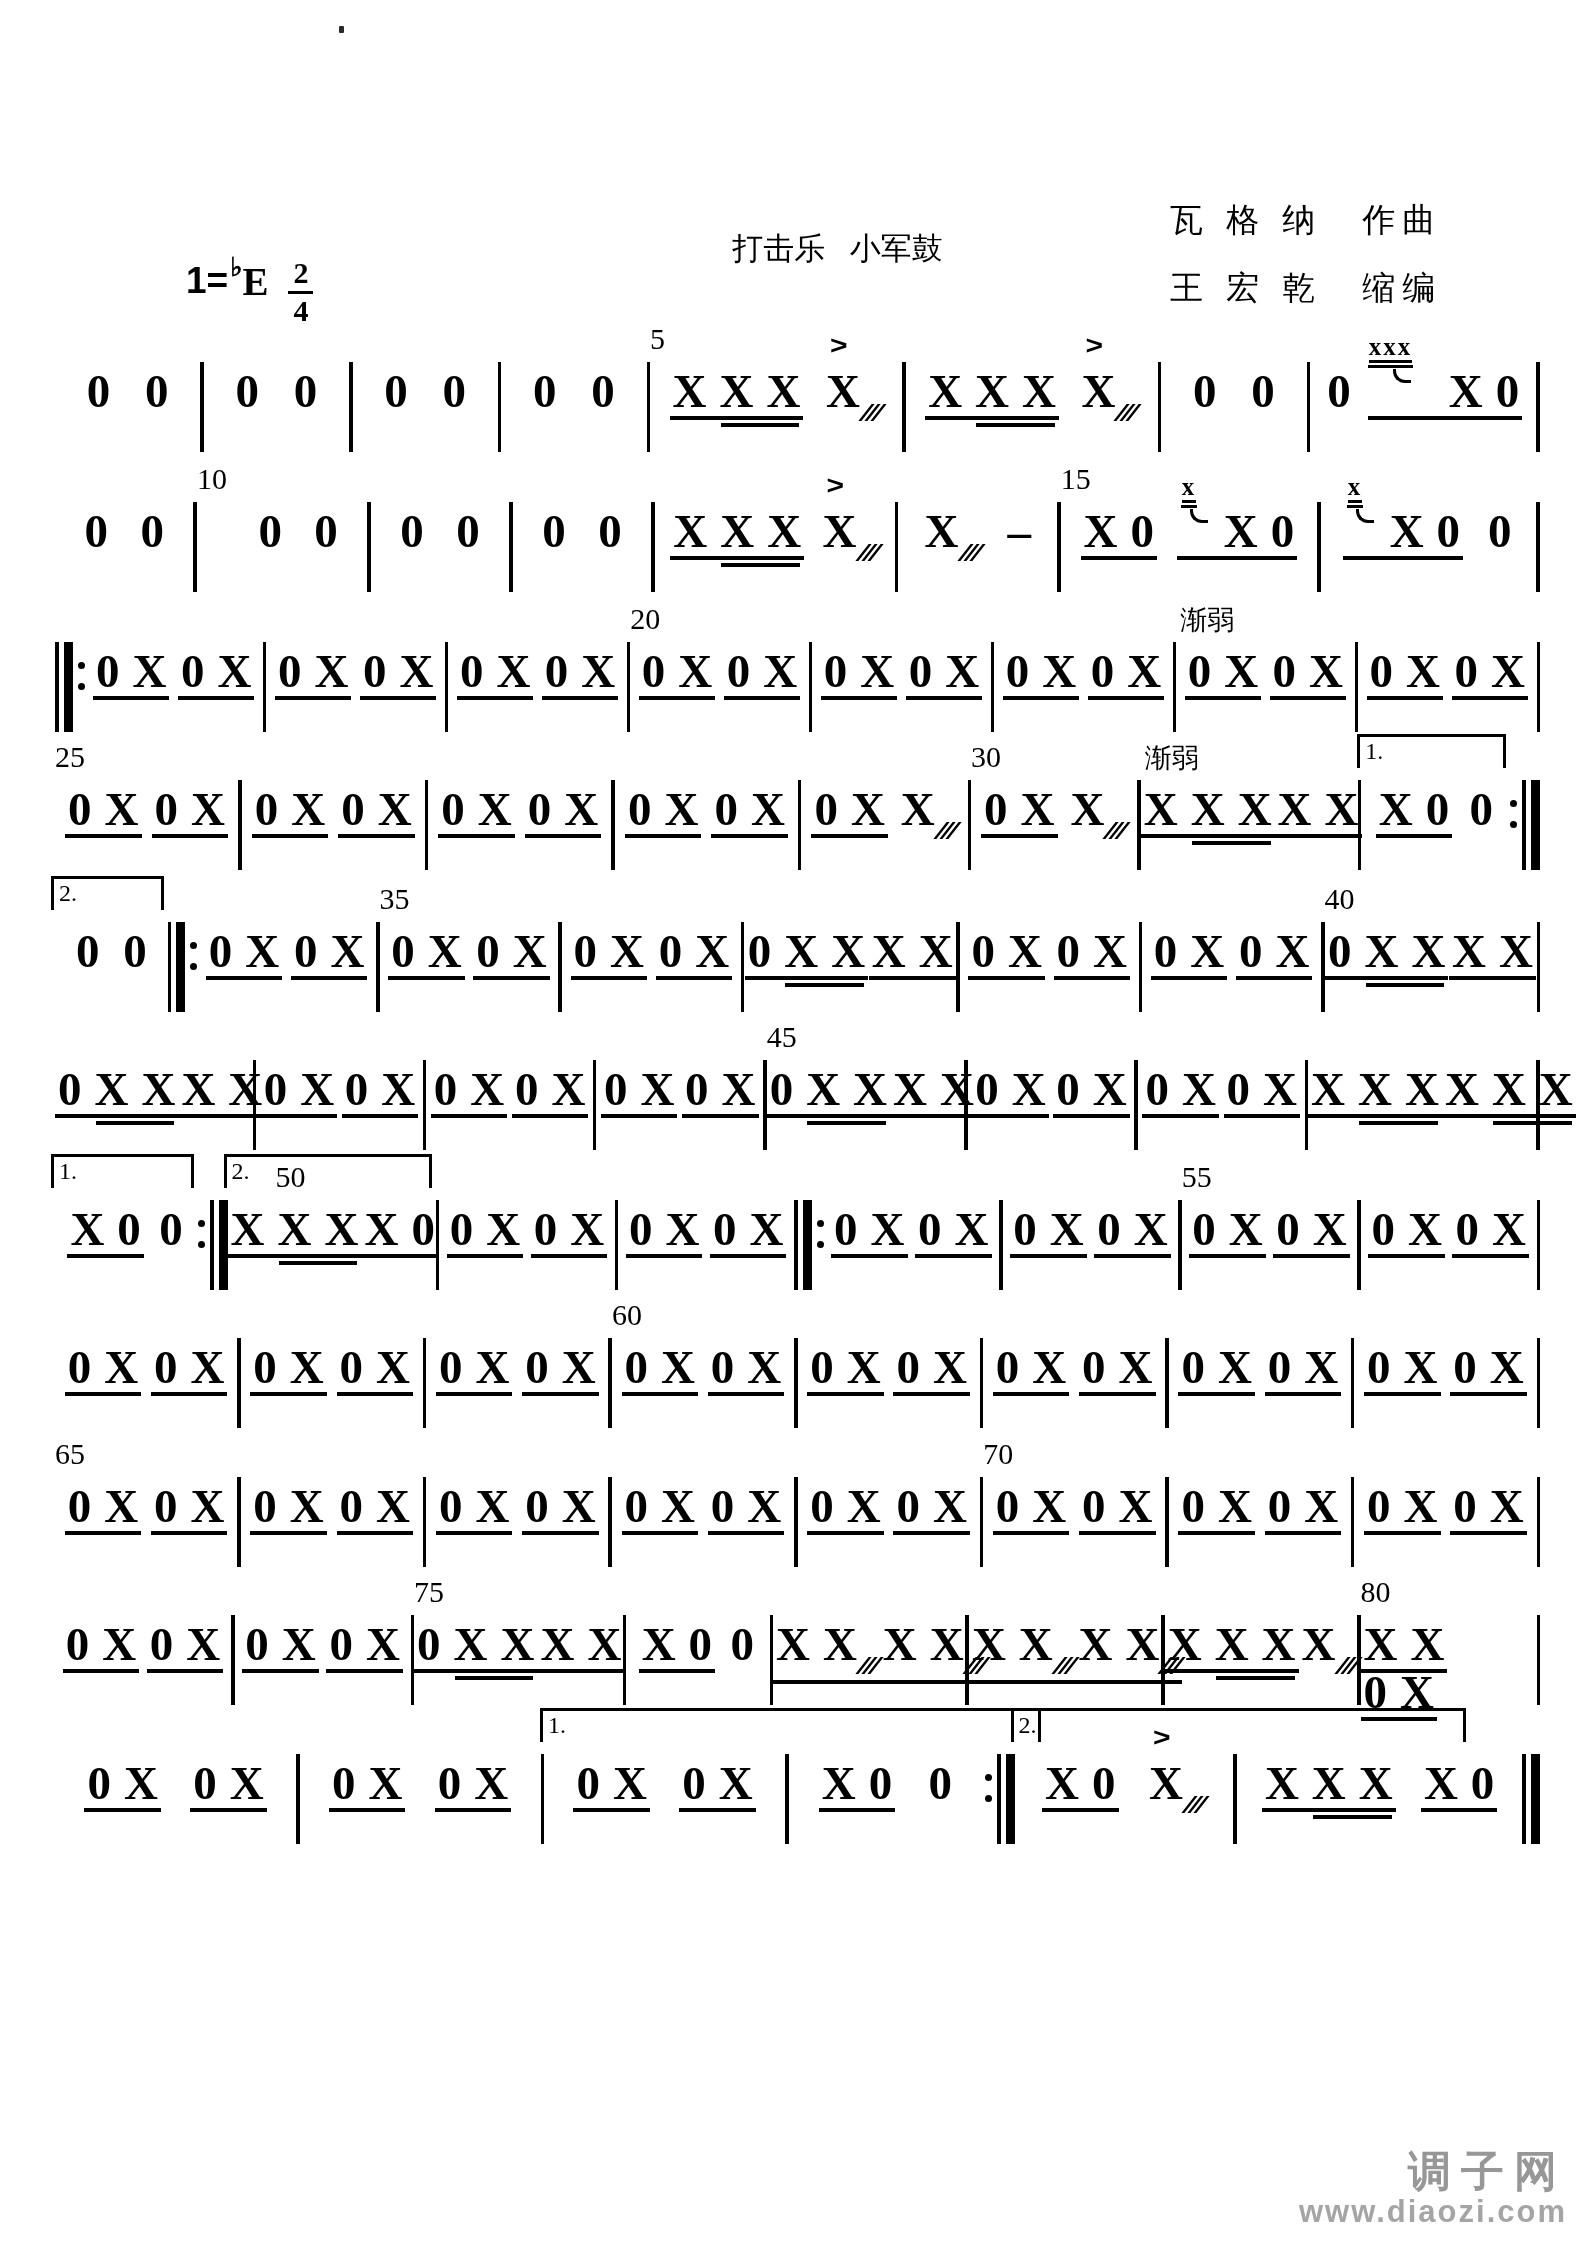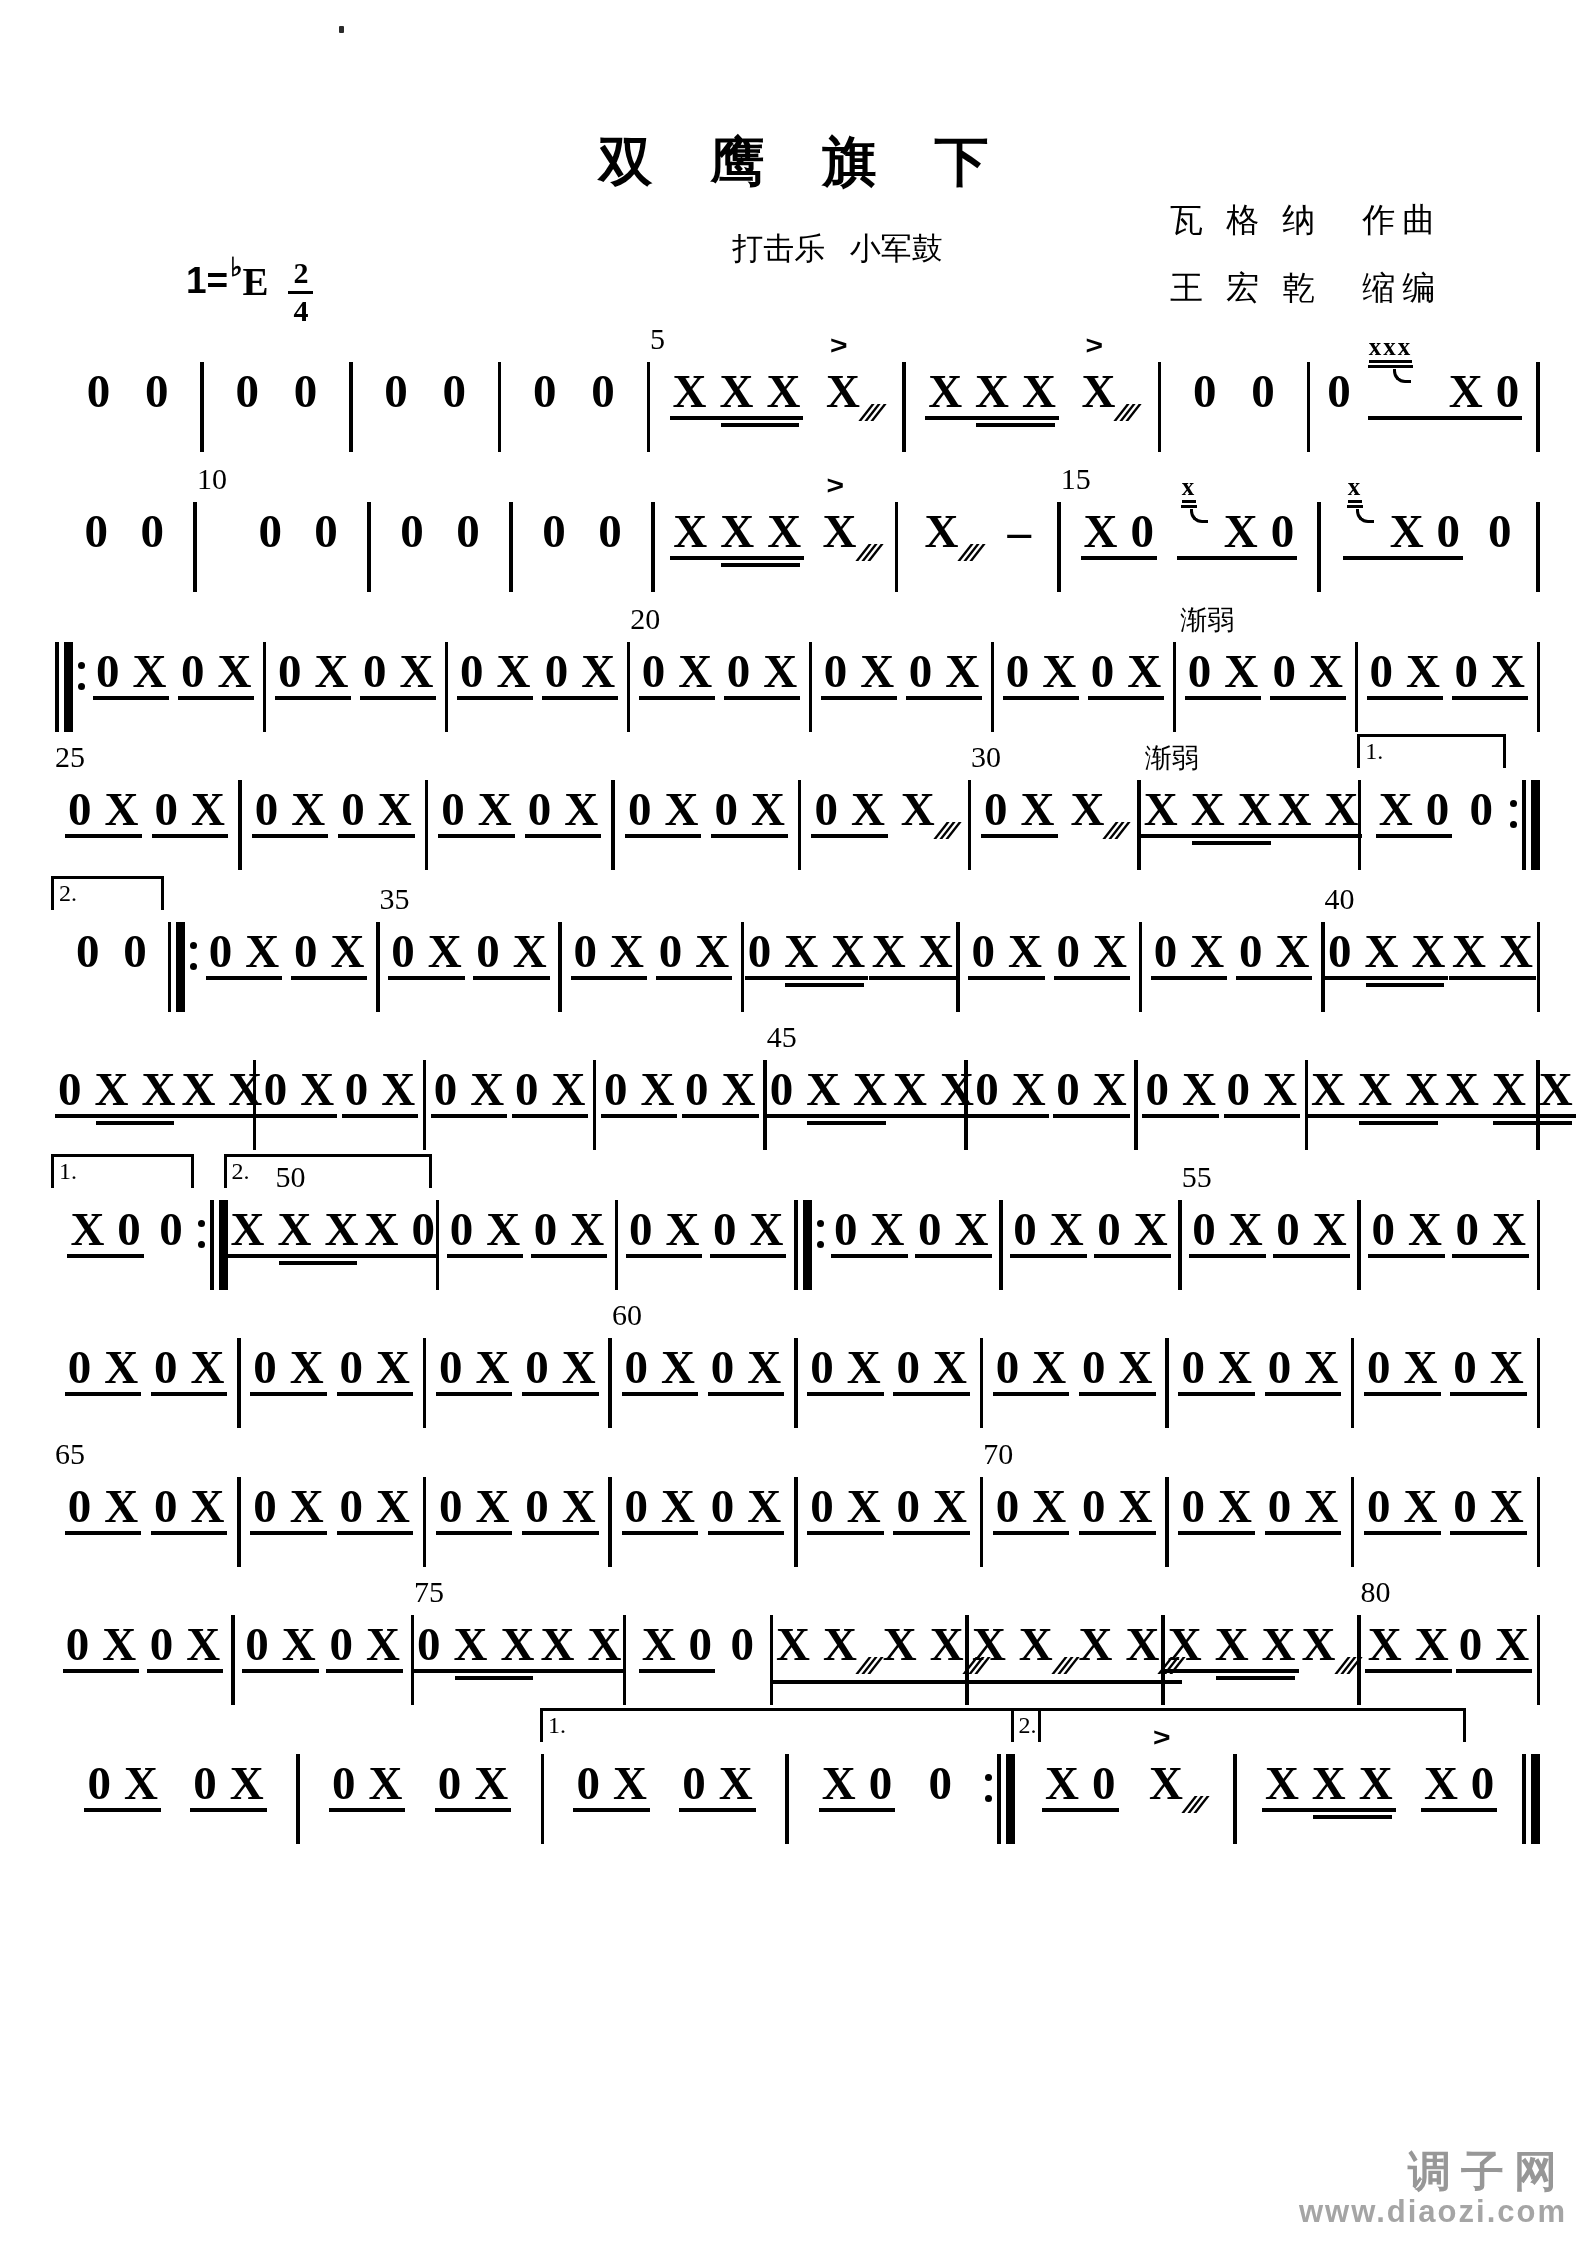--- a/index.html
+++ b/index.html
@@ -65,21 +65,20 @@
   .wm{position:absolute;right:20px;bottom:16px;text-align:right;}
   .wm-name{font-size:43px;font-weight:bold;color:#979797;letter-spacing:10px;line-height:1.1;}
   .wm-url{font-size:31px;font-weight:bold;color:#a5a5a5;letter-spacing:2px;line-height:1.1;}
 </style>
 </head>
 <body>
 
 <div class="page">
   <div class="speck"></div>
 
-  <div class="title">双鹰旗下</div>
   <div class="subtitle">打击乐 小军鼓</div>
   <div class="composer">瓦 格 纳　作曲</div>
   <div class="arranger">王 宏 乾　缩编</div>
 
   <div class="keysig">
     <span class="ks-one">1=</span>
       <span class="ks-flat">♭</span>
       <span class="ks-e">E</span>
     <span class="frac">
       <span class="frac-top">2</span>
@@ -1843,21 +1842,21 @@
                 <i></i>
                 <i></i>
                 <i></i>
               </span>
             </span>
           </span>
         </div>
         <div class="barg">
           <div class="b-thin"></div>
         </div>
-        <div class="measure" style="flex-grow: 5.4;">
+        <div class="measure" style="flex-grow: 5.4; flex-direction: column;">
           <span class="mnum">80</span>
           <span class="grp u1">
             <span class="note">
               <span class="ch">X</span>
             </span>
             <span class="note">
               <span class="ch">X</span>
             </span>
           </span>
           <span class="grp u1">

